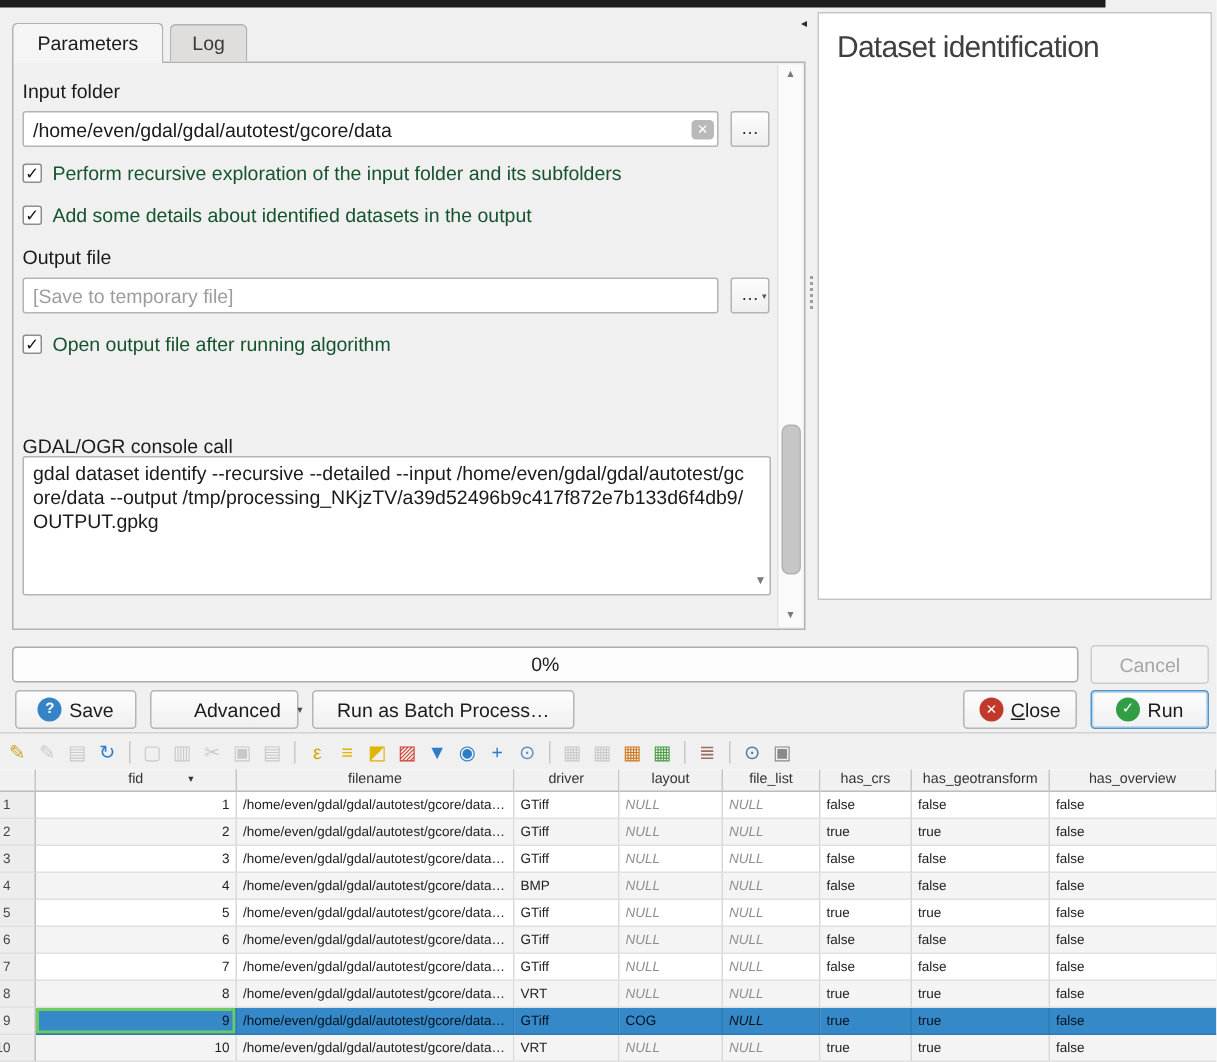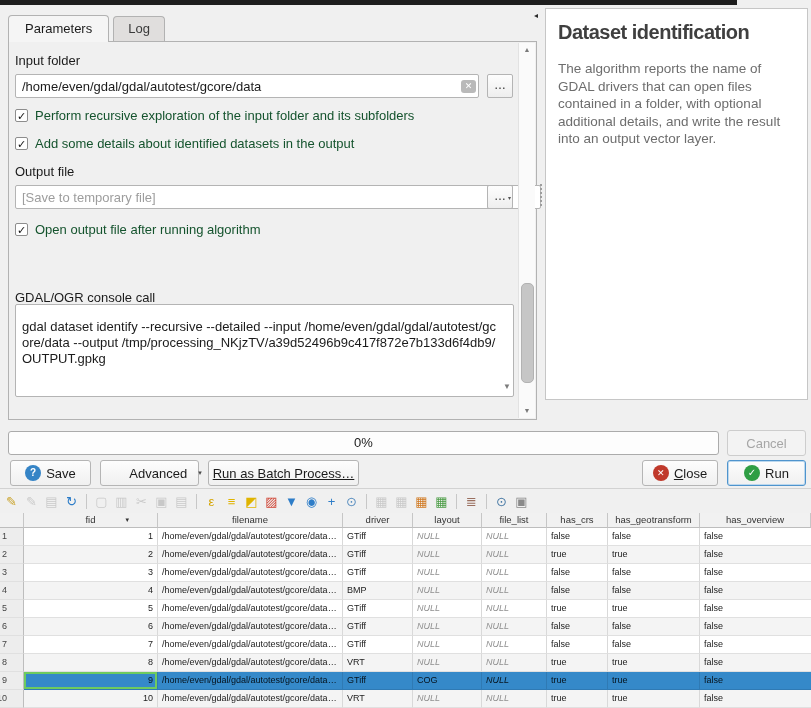--- a/index.html
+++ b/index.html
@@ -16,34 +16,34 @@
   .param-pane{position:absolute;left:8px;top:41px;width:529px;height:379px;background:#f0f0f0;border:1px solid #b2b2b2;box-sizing:border-box;}
   .lbl{position:absolute;font-size:13px;color:#1b1b1b;}
   .tfield{position:absolute;box-sizing:border-box;height:24px;background:#ffffff;border:1px solid #b4b4b4;border-radius:2px;font-size:13px;color:#1b1b1b;padding:0 24px 0 6px;font-family:inherit;}
   .tfield::placeholder{color:#9d9d9d;}
   .clear-btn{position:absolute;width:15px;height:13px;background:#b9b9b9;border-radius:3px;color:#ffffff;font-size:9px;line-height:13px;text-align:center;}
   .browse{position:absolute;box-sizing:border-box;width:26px;height:24px;background:linear-gradient(#fdfdfd,#eeeeee);border:1px solid #b4b4b4;border-radius:2px;font-size:12px;color:#2a2a2a;text-align:center;line-height:20px;}
   .browse .dd{position:absolute;right:1px;bottom:0px;font-size:6px;color:#555;}
   .cbrow{position:absolute;display:flex;align-items:center;gap:7px;}
   .cb{width:13px;height:13px;box-sizing:border-box;background:#fff;border:1px solid #8d8d8d;border-radius:2px;font-size:11px;line-height:12px;text-align:center;color:#111;}
   .cbtext{font-size:13px;color:#14532d;}
-  .console{position:absolute;box-sizing:border-box;background:#ffffff;border:1px solid #b4b4b4;border-radius:2px;font-size:13px;color:#1b1b1b;padding:14px 14px 3px 6px;line-height:1.22;word-break:break-all;white-space:pre-wrap;overflow:hidden;font-family:inherit;}
+  .console{position:absolute;box-sizing:border-box;background:#ffffff;border:1px solid #b4b4b4;border-radius:2px;font-size:13px;color:#1b1b1b;padding:3px 14px 3px 6px;line-height:1.22;word-break:break-all;white-space:pre-wrap;overflow:hidden;font-family:inherit;}
   .console-down{position:absolute;font-size:8px;color:#7c7c7c;}
   
   .vscroll{position:absolute;right:1px;top:1px;bottom:1px;width:16px;background:#fafafa;border-left:1px solid #e2e2e2;}
   .varrow{position:absolute;left:0;width:16px;height:14px;font-size:7px;color:#7a7a7a;text-align:center;line-height:14px;}
   .vthumb{position:absolute;left:2px;width:11px;border-radius:5px;background:#c6c6c6;border:1px solid #b2b2b2;}
 
   
   .collapse-arrow{position:absolute;left:534px;top:11px;font-size:8px;color:#2a2a2a;}
   .splitter-dots{position:absolute;left:540px;top:184px;height:22px;border-left:2px dotted #9d9d9d;}
 
   
   .help-panel{position:absolute;left:545px;top:8px;width:263px;height:392px;box-sizing:border-box;background:#ffffff;border:1px solid #c6c6c6;padding:10px 12px;overflow:hidden;}
-  .help-title{font-size:20px;font-weight:bold;color:#3f3f3f;letter-spacing:-0.5px;margin:2px 0 16px 0;}
+  .help-title{font-size:20px;font-weight:normal;color:#3f3f3f;letter-spacing:-0.5px;margin:2px 0 0 0;}
   .help-body{font-size:13.5px;color:#6d6d6d;line-height:1.3;width:238px;}
 
   
   .progress{position:absolute;left:8px;top:431px;width:711px;height:24px;box-sizing:border-box;background:#fdfdfd;border:1px solid #ababab;border-radius:3px;font-size:13px;color:#1b1b1b;text-align:center;line-height:22px;}
   .btn{position:absolute;box-sizing:border-box;height:26px;background:linear-gradient(#fdfdfd,#f0f0f0);border:1px solid #b5b5b5;border-radius:3px;display:flex;align-items:center;justify-content:center;gap:5px;font-size:13px;color:#1b1b1b;}
   .btn.disabled{background:#f3f3f3;border-color:#cdcdcd;color:#a6a6a6;}
   .circle-ic{width:16px;height:16px;border-radius:50%;color:#fff;font-size:10px;font-weight:bold;text-align:center;line-height:16px;flex:none;}
   .ic-help{background:#3584c6;}
   .ic-close{background:#c0392b;font-size:9px;}
   .ic-run{background:#2f9e44;}
@@ -100,21 +100,21 @@
     <div class="cbrow" style="left:6px;top:66px;">
       <span class="cb">✓</span>
       <span class="cbtext">Perform recursive exploration of the input folder and its subfolders</span>
     </div>
     <div class="cbrow" style="left:6px;top:94px;">
       <span class="cb">✓</span>
       <span class="cbtext">Add some details about identified datasets in the output</span>
     </div>
 
     <div class="lbl" style="left:6px;top:122px;">Output file</div>
-    <input class="tfield" style="left: 6px; top: 143px; width: 526px;" placeholder="[Save to temporary file]">
+    <input class="tfield" style="left: 6px; top: 143px; width: 464px;" placeholder="[Save to temporary file]">
     <div class="browse" style="left:478px;top:143px;">
       <span>…</span>
       <span class="dd">▾</span>
     </div>
 
     <div class="cbrow" style="left:6px;top:180px;">
       <span class="cb">✓</span>
       <span class="cbtext">Open output file after running algorithm</span>
     </div>
 
@@ -127,37 +127,36 @@
       <span class="varrow" style="bottom:0;">▼</span>
       <div class="vthumb" style="top:64%;height:26%;"></div>
     </div>
   </div>
 
   <span class="collapse-arrow">◂</span>
   <div class="splitter-dots"></div>
 
   <div class="help-panel">
     <div class="help-title">Dataset identification</div>
-    <div class="help-body">The algorithm reports the name of GDAL drivers that can open files contained in a folder, with optional additional details, and write the result into an output vector layer.</div>
   </div>
 
   <div class="progress">0%</div>
   <div class="btn disabled" style="left:727px;top:430px;width:79px;">
     <span>Cancel</span>
   </div>
 
   <div class="btn" style="left:10px;top:460px;width:81px;">
     <span class="circle-ic ic-help">?</span>
     <span>Save</span>
   </div>
   <div class="btn" style="left:100px;top:460px;width:99px;padding-left:32px;">
     <span>Advanced</span>
     <span class="dd-arrow">▾</span>
   </div>
-  <div class="btn" style="left:208px;top:460px;width:151px;text-decoration:underline;">
+  <div class="btn" style="left:208px;top:460px;width:175px;">
     <span>Run as Batch Process…</span>
   </div>
   <div class="btn" style="left:642px;top:460px;width:76px;">
     <span class="circle-ic ic-close">✕</span>
     <span class="u-first" style="display:inline-block;">Close</span>
   </div>
   <div class="btn btn-run" style="left:727px;top:460px;width:79px;">
     <span class="circle-ic ic-run">✓</span>
     <span>Run</span>
   </div>

